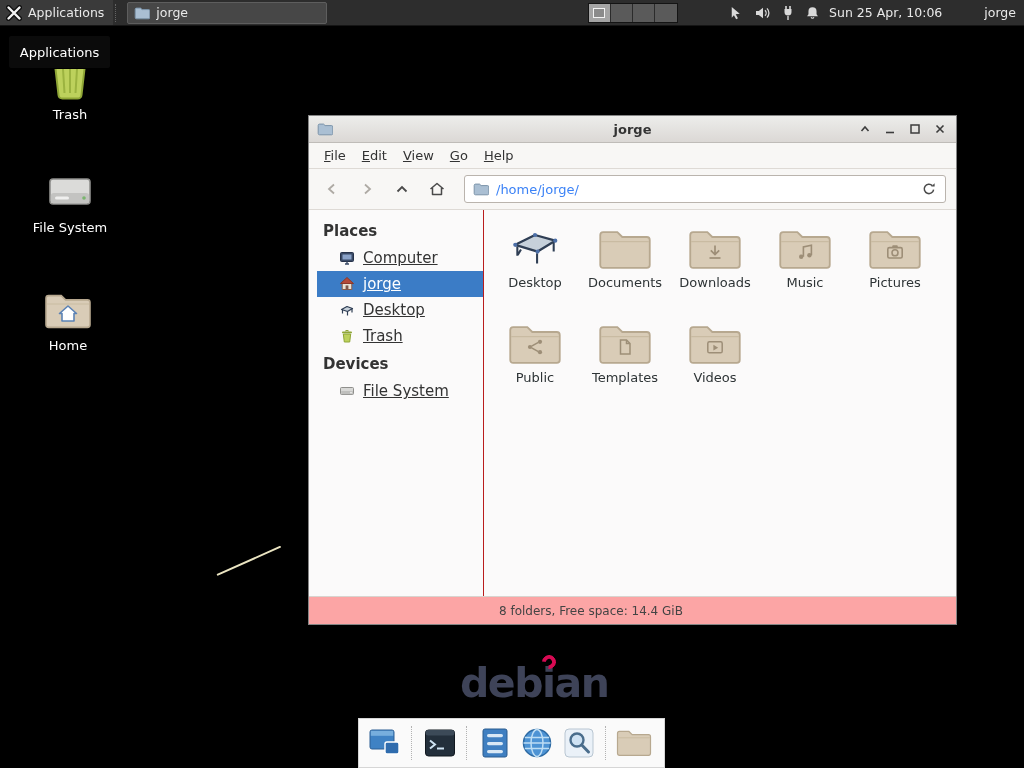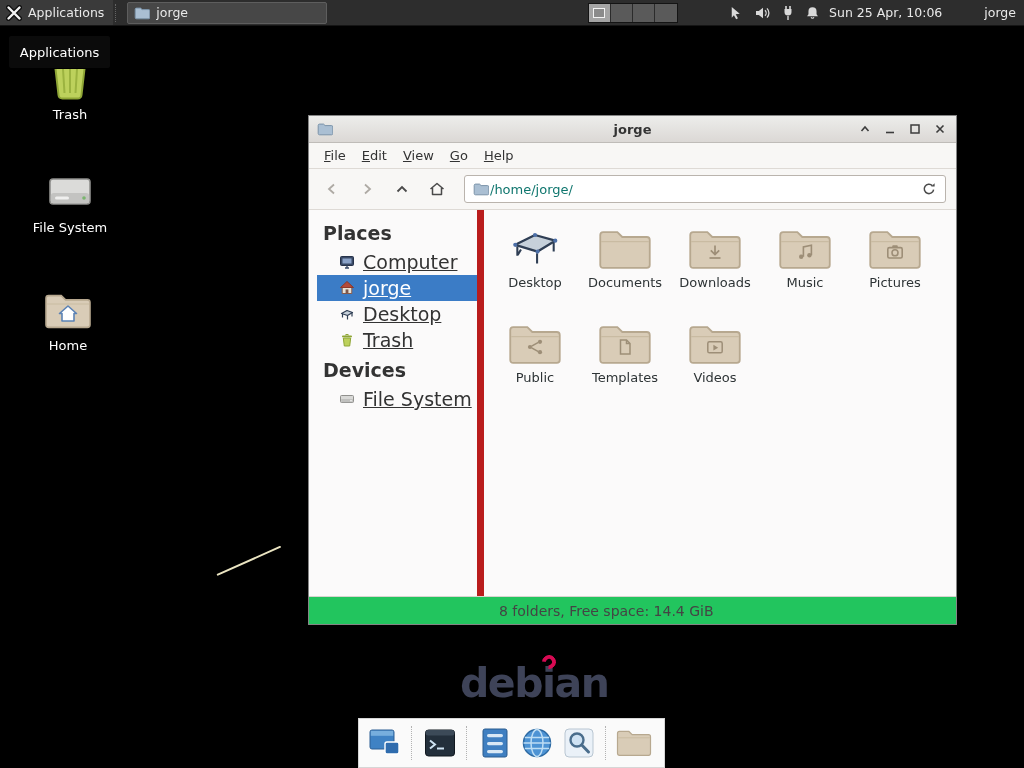--- a/index.html
+++ b/index.html
@@ -46,37 +46,37 @@
     pointer-events:none; }
   .tb-btns { margin-left:auto; display:flex; gap:9px; z-index:2; }
   .tb-btn { width:16px; height:16px; display:flex; align-items:center; justify-content:center; }
   .menubar { height:26px; background:#f8f7f5; border-bottom:1px solid #dedad5; display:flex;
     align-items:center; padding:0 7px; font-size:13px; color:#333; flex:0 0 26px; }
   .menu-item { padding:20px 8px; }
   .toolbar { height:41px; background:#f8f7f5; border-bottom:1px solid #dedad5; display:flex;
     align-items:center; padding:0 10px; gap:9px; flex:0 0 41px; }
   .tool-btn { width:26px; height:26px; display:flex; align-items:center; justify-content:center; border-radius:3px; }
   .pathbar { flex:1; height:28px; margin-left:5px; background:#fff; border:1px solid #bab4ad;
-    border-radius:3px; display:flex; align-items:center; padding:0 8px; gap:1px; font-size:13px; color:#0f766e; }
+    border-radius:3px; display:flex; align-items:center; padding:0 8px; gap:7px; font-size:13px; color:#3b82f6; }
   .pathbar .reload { margin-left:auto; display:flex; }
   .content { flex:1; display:flex; min-height:0; background:#fbfafa; padding-left:8px; }
-  .sidebar { width:167px; border-right:7px solid #b91c1c; padding-top:6px; font-size:19px; color:#333; }
+  .sidebar { width:167px; border-right:1px solid #b91c1c; padding-top:6px; font-size:15px; color:#333; }
   .sb-header { font-weight:bold; padding:6px 6px 5px 6px; }
   .sb-row { display:flex; align-items:center; gap:8px; height:26px; padding-left:22px;text-decoration:underline; }
   .sb-row.selected { background:#3b7cc6; color:#fff; }
   .sb-row svg { flex:0 0 auto; }
   .files { flex:1; padding:17px 6px; display:grid; grid-template-columns:repeat(5,90px);
     grid-auto-rows:95px; align-content:start; }
   .file-item { display:flex; flex-direction:column; align-items:center; }
   .ficon { position:relative; width:54px; height:45px; }
   .ficon .base { display:block; }
   .ficon .emblem { position:absolute; left:17px; top:15px; }
   .file-item .lbl { margin-top:3px; font-size:13px; color:#2e3436; white-space:nowrap; }
-  .statusbar { height:28px; background:#22c55e; border-top:1px solid #d8d4cf; display:flex;
-    align-items:center; padding-left:190px; font-size:14px; color:#444; flex:0 0 28px; }
+  .statusbar { height:28px; background:#fca5a5; border-top:1px solid #d8d4cf; display:flex;
+    align-items:center; padding-left:190px; font-size:12px; color:#444; flex:0 0 28px; }
 
   
   .artifact { position:absolute; left:217px; top:574px; width:70px; height:2.4px; background:#ebe5c2;
     transform:rotate(-24deg); transform-origin:0 50%; border-radius:2px; }
   .logo { position:absolute; left:460px; top:659px; height:48px; color:#3e4358; font-size:41px;
     font-weight:bold; letter-spacing:-1.5px; }
   .logo .swirl { position:absolute; left:82px; top:-4px; width:14px; height:14px;
     border:4px solid #d70a53; border-radius:50%; border-left-color:transparent; transform:rotate(-40deg); }
 
   

